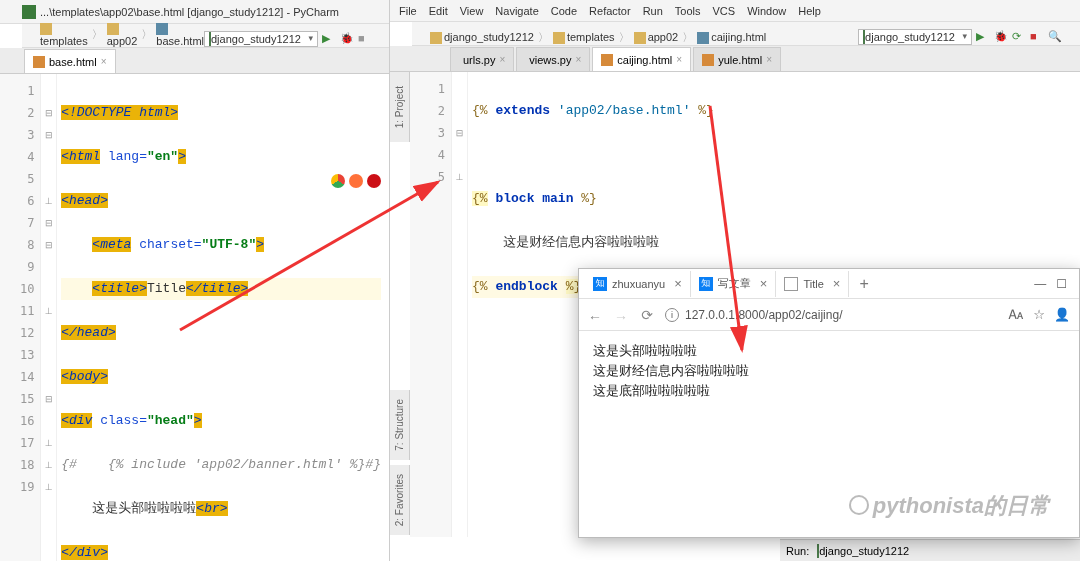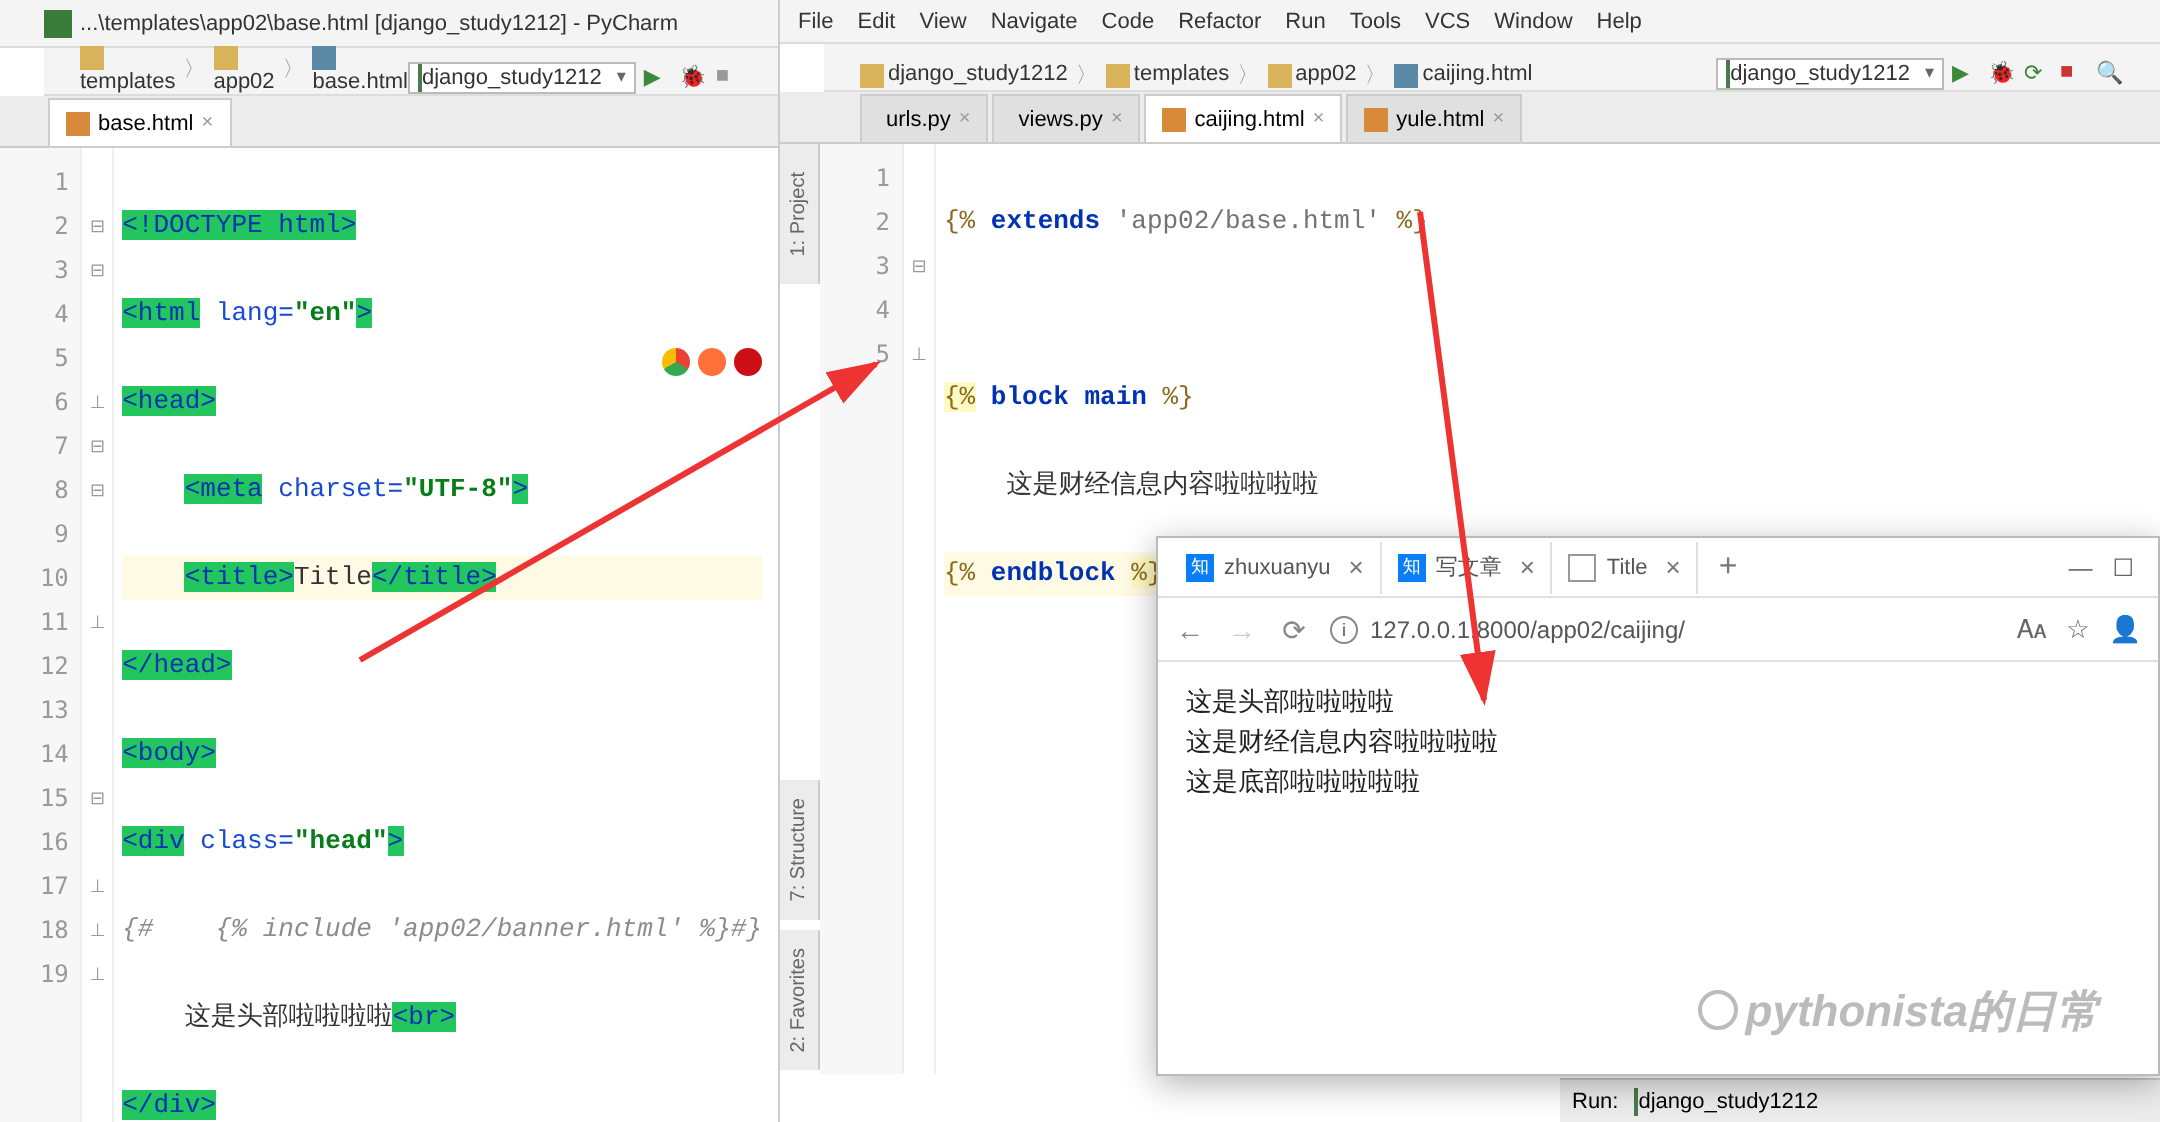--- a/index.html
+++ b/index.html
@@ -37,27 +37,27 @@
 .editor { display: flex; height: calc(100% - 96px); background: #fff; }
 .ide-left .editor { height: calc(100% - 72px); }
 .gutter { width: 42px; background: #f7f7f7; border-right: 1px solid #eee; text-align: right; padding: 6px 6px 0 0; font-family: Consolas, monospace; font-size: 12px; color: #999; line-height: 22px; }
 .gutter .ln { height: 22px; position: relative; }
 .fold-col { width: 16px; background: #fff; border-right: 1px solid #f0f0f0; padding-top: 6px; }
 .fold-col div { height: 22px; text-align: center; color: #999; font-size: 9px; line-height: 22px; }
 .code { flex: 1; padding: 6px 8px 0 4px; font-family: Consolas, "Courier New", monospace; font-size: 13px; line-height: 22px; white-space: pre; position: relative; }
 .code .line { height: 22px; }
 .hl-line { background: #fffae3; }
 .hl-yellow { background: #fff9c4; }
-.tag { color: #0033b3; background: #22c55e; }
+.tag { color: #0033b3; background: #eab308; font-style: italic; }
 .attr { color: #174ad4; }
 .str { color: #067d17; font-weight: bold; }
 .txt-code { color: #333; }
 .comment { color: #8c8c8c; font-style: italic; }
 .dj-kw { color: #0033b3; font-weight: bold; }
-.dj-str { color: #737373; }
+.dj-str { color: #0369a1; }
 .brace { color: #8c6b1f; }
 
 .side-label { position: absolute; left: 0; width: 20px; background: #ececec; border-right: 1px solid #ccc; font-size: 10px; color: #666; display: flex; align-items: center; justify-content: center; }
 .side-label span { writing-mode: vertical-rl; transform: rotate(180deg); }
 .sl-project { top: 72px; height: 70px; }
 .sl-structure { top: 390px; height: 70px; }
 .sl-favorites { top: 465px; height: 70px; }
 
 .bottom-run { position: absolute; left: 390px; bottom: 0; width: 690px; height: 22px; background: #ececec; border-top: 1px solid #ccc; display: flex; align-items: center; padding: 0 6px; font-size: 11px; gap: 8px; }
 
@@ -215,21 +215,21 @@
     </div>
     <div class="run-config">
       <div class="combo"><i class="fi fi-dj"></i><span>django_study1212</span></div>
       <span class="btn-icon play">▶</span>
       <span class="btn-icon bug">🐞</span>
       <span class="btn-icon play">⟳</span>
       <span class="btn-icon" style="color:#c33">■</span>
       <span class="btn-icon">🔍</span>
     </div>
   </div>
-  <div class="tabs" style="padding-left:40px">
+  <div class="tabs" style="padding-left:60px">
     <div class="tab">
         <i class="fi fi-py"></i>
         <span>urls.py</span>
         <span class="close">×</span>
       </div>
     <div class="tab">
         <i class="fi fi-py"></i>
         <span>views.py</span>
         <span class="close">×</span>
       </div>

